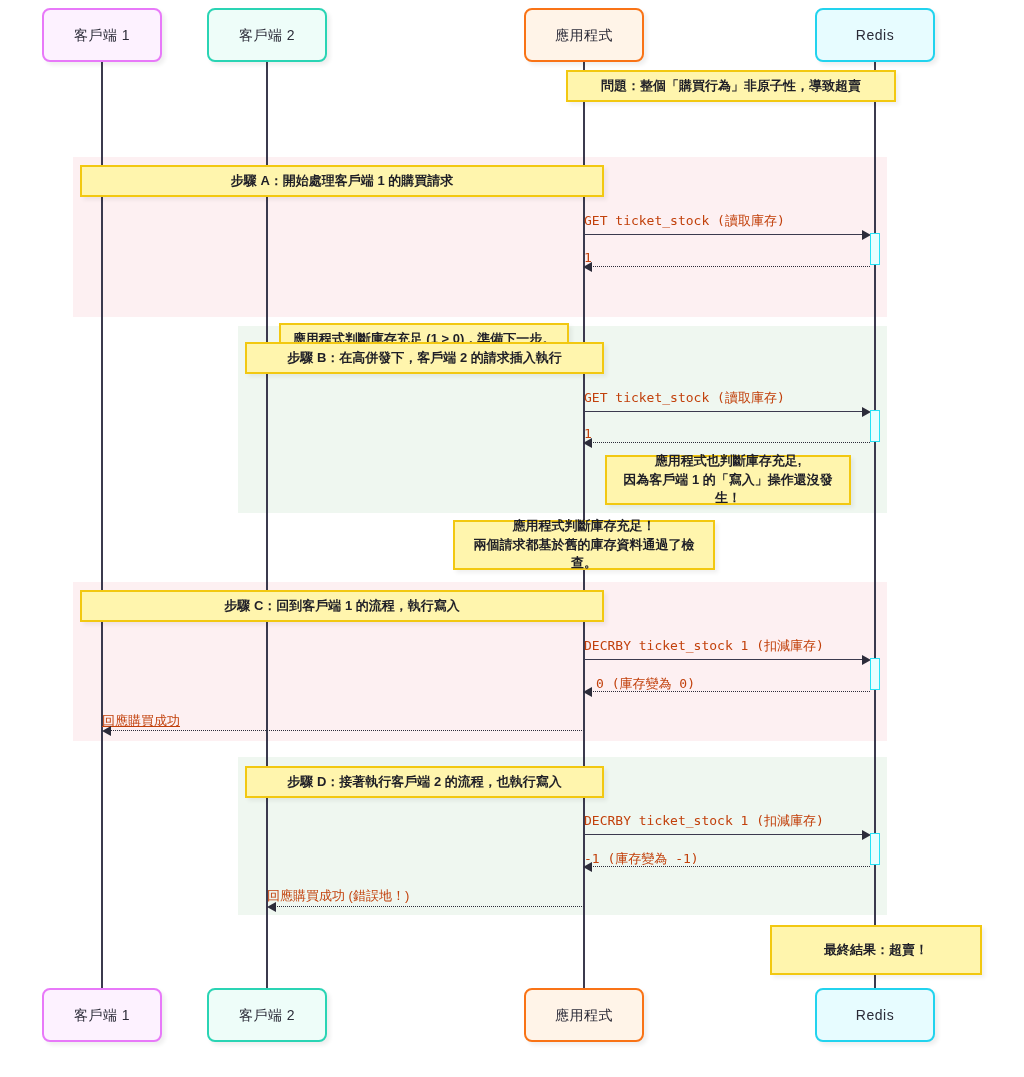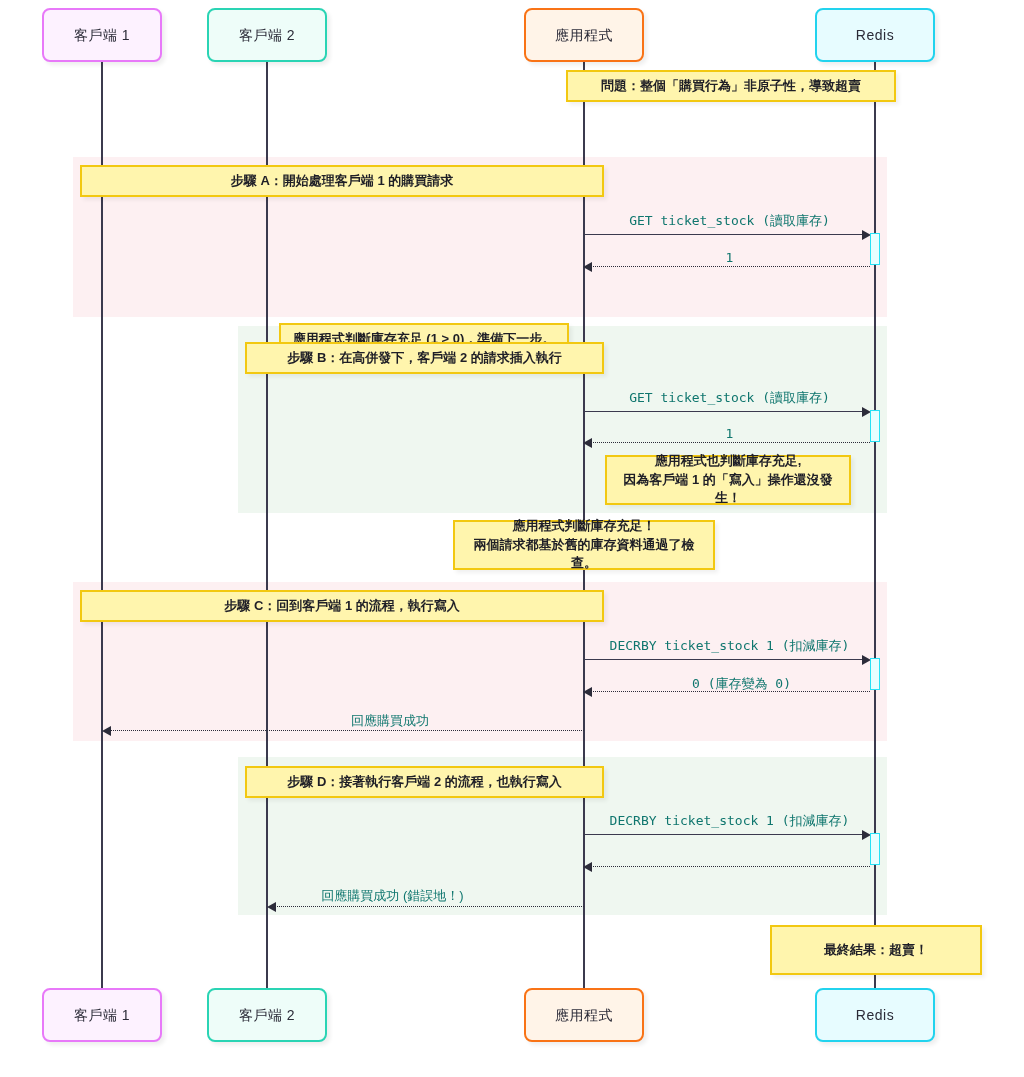--- a/index.html
+++ b/index.html
@@ -73,23 +73,23 @@
     border-left: 9px solid #2c2c3a;
   }
   .arrow-head.left {
     border-top: 5px solid transparent;
     border-bottom: 5px solid transparent;
     border-right: 9px solid #2c2c3a;
   }
   .msg-label {
     position: absolute;
     font-size: 13px;
-    color: #0f766e;
+    color: #c2410c;
     white-space: nowrap;
-    text-align: center;
+    text-align: left;
     z-index: 3;
     font-family: "DejaVu Sans Mono", "Liberation Mono", monospace;
   }
   .msg-label.cjk {
     font-family: "Liberation Sans", "DejaVu Sans", sans-serif;
   }
   
   .note {
     position: absolute;
     background: #fff5ad;
@@ -200,37 +200,40 @@
   <div class="msg-line" style="left:584px; top:659px; width:284px;"></div>
   <div class="arrow-head right" style="left:862px; top:655px;"></div>
   <div class="activation" style="left:870px; top:658px; height:32px;"></div>
 
   <div class="msg-label" style="left:596px; top:675px; width:291px;">
     <span>0 (庫存變為 0)</span>
   </div>
   <div class="msg-line dotted" style="left:591px; top:691px; width:279px;"></div>
   <div class="arrow-head left" style="left:583px; top:687px;"></div>
 
-  <div class="msg-label cjk" style="left:102px; top:712px; width:576px;">
+  <div class="msg-label cjk" style="left:102px; top:712px; width:576px;text-decoration:underline;">
     <span>回應購買成功</span>
   </div>
   <div class="msg-line dotted" style="left:110px; top:730px; width:474px;"></div>
   <div class="arrow-head left" style="left:102px; top:726px;"></div>
 
   <div class="note rect-label" style="left:245px; top:766px; width:359px; height:32px;">
     <span>步驟 D：接著執行客戶端 2 的流程，也執行寫入</span>
   </div>
 
   <div class="msg-label" style="left:584px; top:812px; width:291px;">
     <span>DECRBY ticket_stock 1 (扣減庫存)</span>
   </div>
   <div class="msg-line" style="left:584px; top:834px; width:284px;"></div>
   <div class="arrow-head right" style="left:862px; top:830px;"></div>
   <div class="activation" style="left:870px; top:833px; height:32px;"></div>
 
+  <div class="msg-label" style="left:584px; top:850px; width:291px;">
+    <span>-1 (庫存變為 -1)</span>
+  </div>
   <div class="msg-line dotted" style="left:591px; top:866px; width:279px;"></div>
   <div class="arrow-head left" style="left:583px; top:862px;"></div>
 
   <div class="msg-label cjk" style="left:267px; top:887px; width:251px;">
     <span>回應購買成功 (錯誤地！)</span>
   </div>
   <div class="msg-line dotted" style="left:275px; top:906px; width:309px;"></div>
   <div class="arrow-head left" style="left:267px; top:902px;"></div>
 
   <div class="note" style="left:770px; top:925px; width:212px; height:50px; flex-direction:column;">

